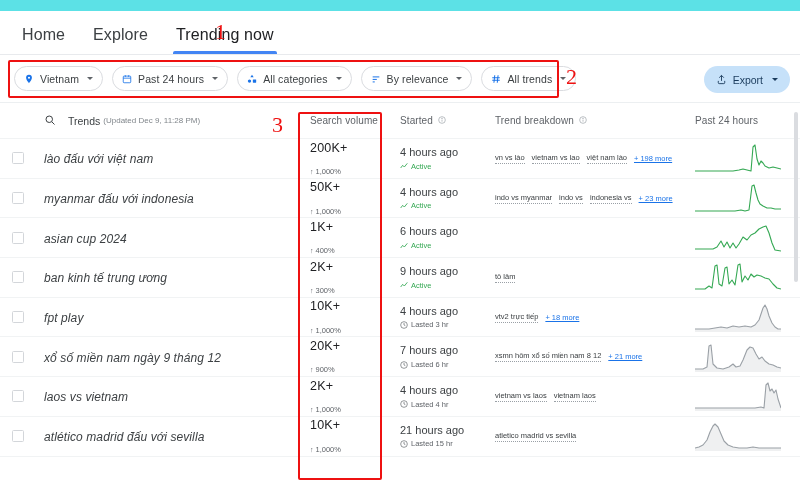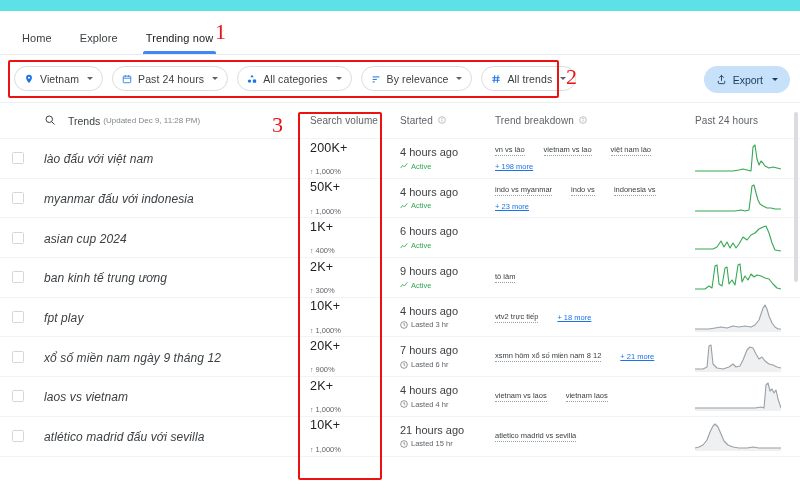--- a/index.html
+++ b/index.html
@@ -19,21 +19,21 @@
 
   
   .navbar {
     position: absolute; left: 0; top: 11px; width: 800px; height: 44px;
     background: #fff;
     border-bottom: 1px solid #e8eaed;
     display: flex; align-items: flex-end;
     padding-left: 22px;
   }
   .nav-item {
-    font-size: 11px; color: #3c4043; letter-spacing: .1px;
+    font-size: 16px; color: #3c4043; letter-spacing: .1px;
     padding: 0 0 10px 0; margin-right: 28px; position: relative;
     white-space: nowrap; cursor: pointer;
   }
   .nav-item.active { color: #202124; }
   .nav-item.active:after {
     content: ""; position: absolute; left: -3px; right: -3px; bottom: 0;
     height: 3px; background: #4285f4; border-radius: 2px 2px 0 0;
   }
 
   
@@ -100,21 +100,21 @@
   .title-txt { font-size: 12px; color: #3c4043; letter-spacing: .1px; font-style: italic; }
 
   .vol-main { font-size: 12.5px; color: #202124; letter-spacing: .2px; line-height: 1.15; }
   .vol-sub { font-size: 7.5px; color: #5f6368; margin-top: 12px; display: flex; align-items: center; }
   .vol-sub .arrow { margin-right: 2px; font-size: 7px; }
 
   .start-main { font-size: 11px; color: #3c4043; line-height: 1.15; }
   .start-sub { font-size: 7.5px; color: #5f6368; margin-top: 3px; display: flex; align-items: center; }
   .start-sub .sic { margin-right: 3px; display: inline-flex; }
 
-  .kw-row { display: flex; flex-wrap: wrap; align-items: center; gap: 6px 19px; }
+  .kw-row { display: flex; flex-wrap: wrap; align-items: center; gap: 6px 7px; }
   .kw {
     font-size: 7.5px; color: #3c4043;
     border-bottom: 1px dotted #9aa0a6; padding-bottom: 1px;
     white-space: nowrap; cursor: pointer;
   }
   .more-link {
     font-size: 7.5px; color: #1a73e8; text-decoration: underline;
     white-space: nowrap; cursor: pointer;
   }
 

